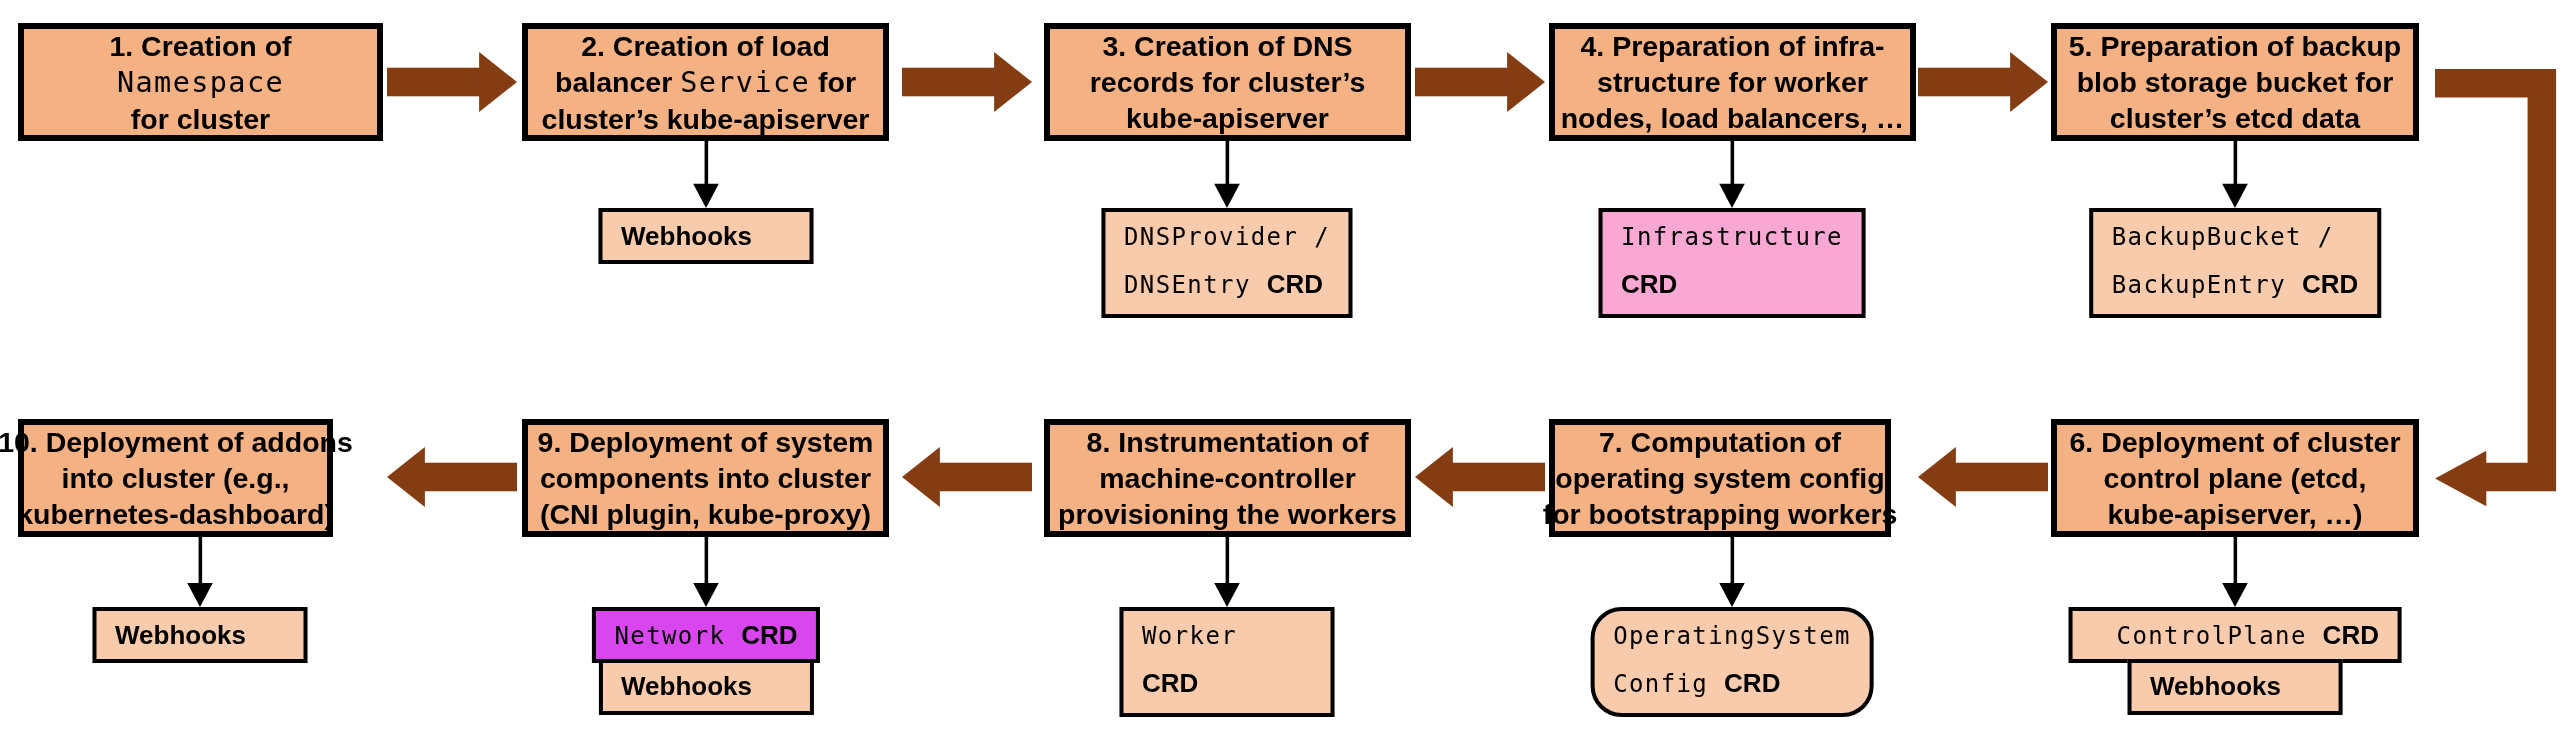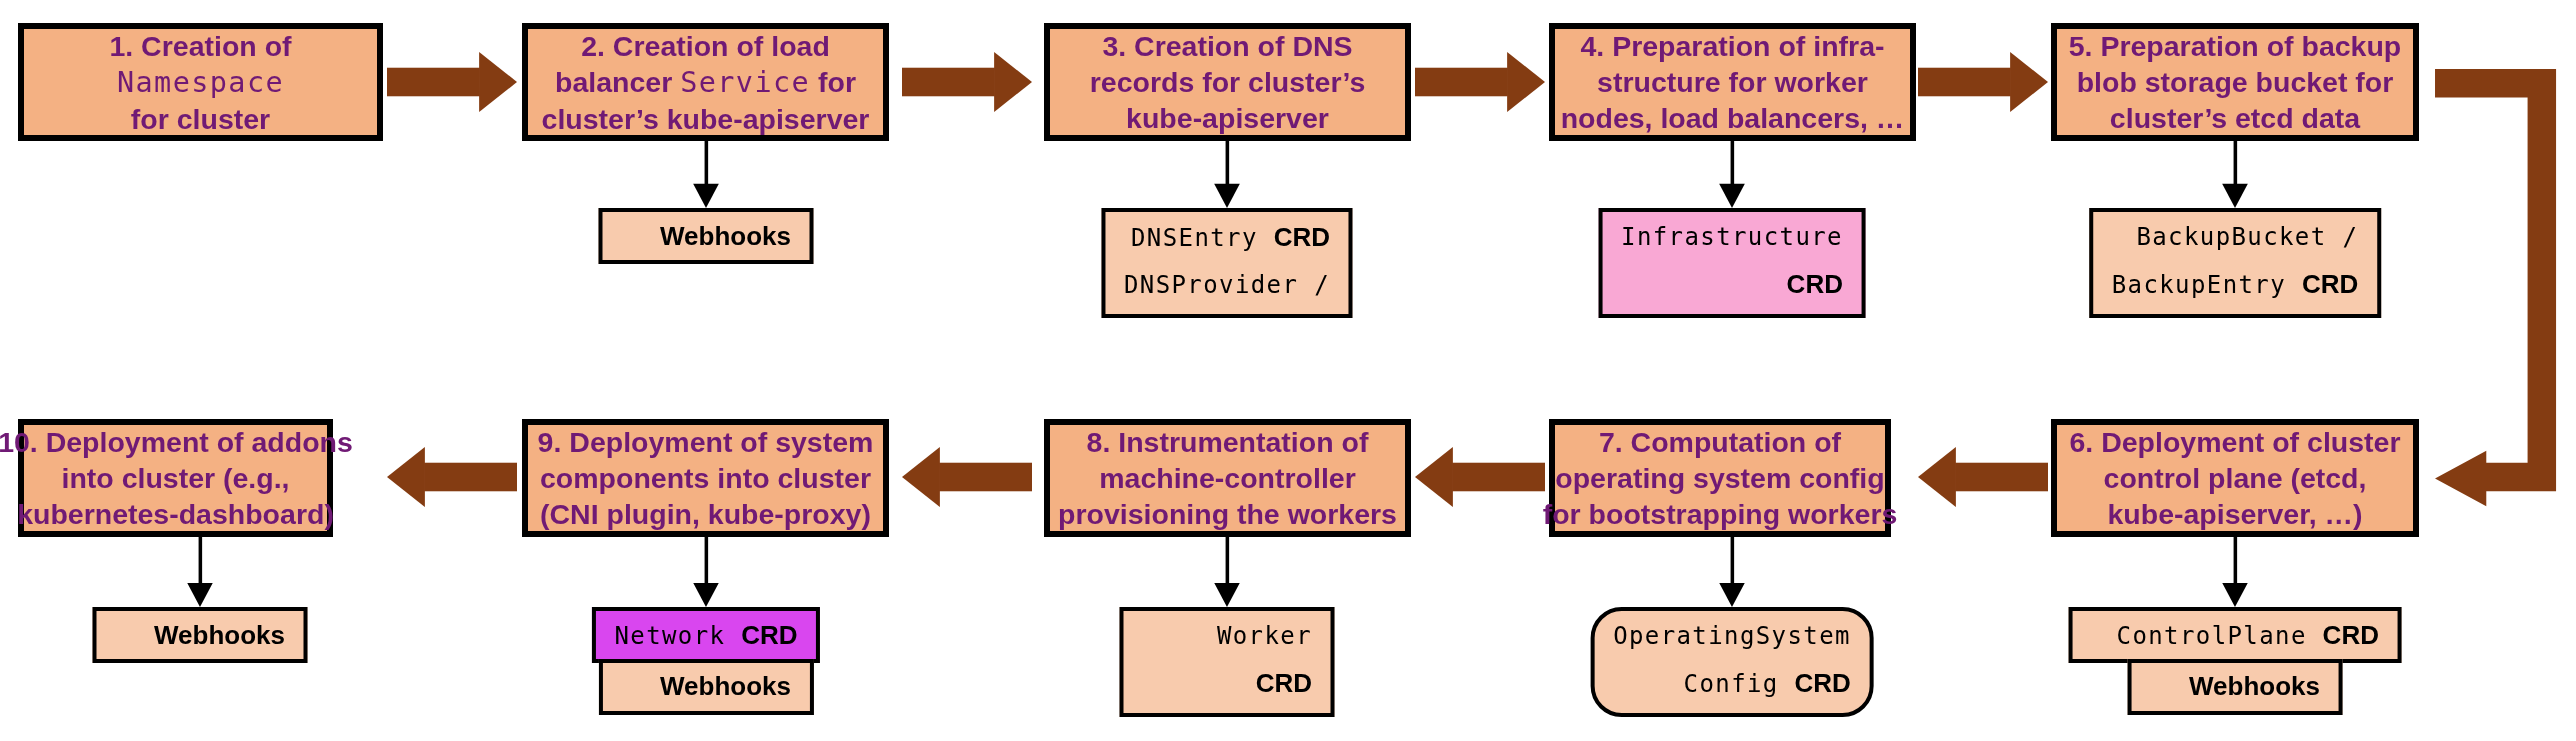--- a/index.html
+++ b/index.html
@@ -13,34 +13,34 @@
   .step-box{
     position:absolute;
     height:118px;
     background:#F4B183;
     border:6.4px solid #000;
     box-sizing:border-box;
     display:flex;flex-direction:column;justify-content:center;align-items:center;
     text-align:center;
   }
   .step-line{
-    font-size:28.5px;font-weight:700;line-height:36px;color:#701a75;white-space:nowrap;
+    font-size:28.5px;font-weight:700;line-height:36px;color:#000000;white-space:nowrap;
   }
   .sub-col{
     position:absolute;
     display:flex;flex-direction:column;align-items:center;
     transform:translateX(-50%);
   }
   .sub-box{
     background:#F8CBAD;
     border:4.3px solid #000;
     box-sizing:border-box;
     min-width:215px;
     padding:0 18.5px;
-    display:flex;flex-direction:column;justify-content:center;align-items:flex-end;
+    display:flex;flex-direction:column;justify-content:center;align-items:flex-start;
     text-align:center;
   }
   .sub-box.h1{height:56px;}
   .sub-box.h2{height:110px;}
   .sub-box + .sub-box{margin-top:-4.3px;}
   .sub-line{line-height:43px;white-space:nowrap;}
   .sub-box.h1 .sub-line{line-height:normal;}
   .seg-s{font-family:"Liberation Sans", sans-serif;}
   .step-line .seg-s{font-weight:700;}
   .seg-m{font-family:"DejaVu Sans Mono","Liberation Mono", monospace;font-weight:400;letter-spacing:1.4px;}
@@ -94,22 +94,22 @@
     <svg class="flow-arrow" viewBox="0 0 182 84" style="left: 1415px; top: 52px;">
       <rect x="0" y="22" width="130" height="40" fill="#843C12"></rect>
       <polygon points="129,0 182,42 129,84" fill="#843C12"></polygon>
     </svg>
     <svg class="down-conn" viewBox="0 0 40 94" style="left: 1227px; top: 141px; height: 67px;">
       <rect x="18" y="0" width="5" height="62" fill="#000"></rect>
       <polygon points="2,60 38,60 20,94" fill="#000"></polygon>
     </svg>
     <div class="sub-col" style="left: 1227px; top: 208px;">
       <div class="sub-box h2" style="background: rgb(248, 203, 173);">
+        <div class="sub-line"><span class="seg-m">DNSProvider /</span></div>
         <div class="sub-line"><span class="seg-m">DNSEntry </span><span class="seg-b">CRD</span></div>
-        <div class="sub-line"><span class="seg-m">DNSProvider /</span></div>
       </div>
     </div>
     <div class="step-box" style="left: 1549px; top: 23px; width: 367px; background: rgb(244, 177, 131);">
       <div class="step-line"><span class="seg-s">4. Preparation of infra-</span></div>
       <div class="step-line"><span class="seg-s">structure for worker</span></div>
       <div class="step-line"><span class="seg-s">nodes, load balancers, …</span></div>
     </div>
     <svg class="flow-arrow" viewBox="0 0 182 84" style="left: 1918px; top: 52px;">
       <rect x="0" y="22" width="130" height="40" fill="#843C12"></rect>
       <polygon points="129,0 182,42 129,84" fill="#843C12"></polygon>

